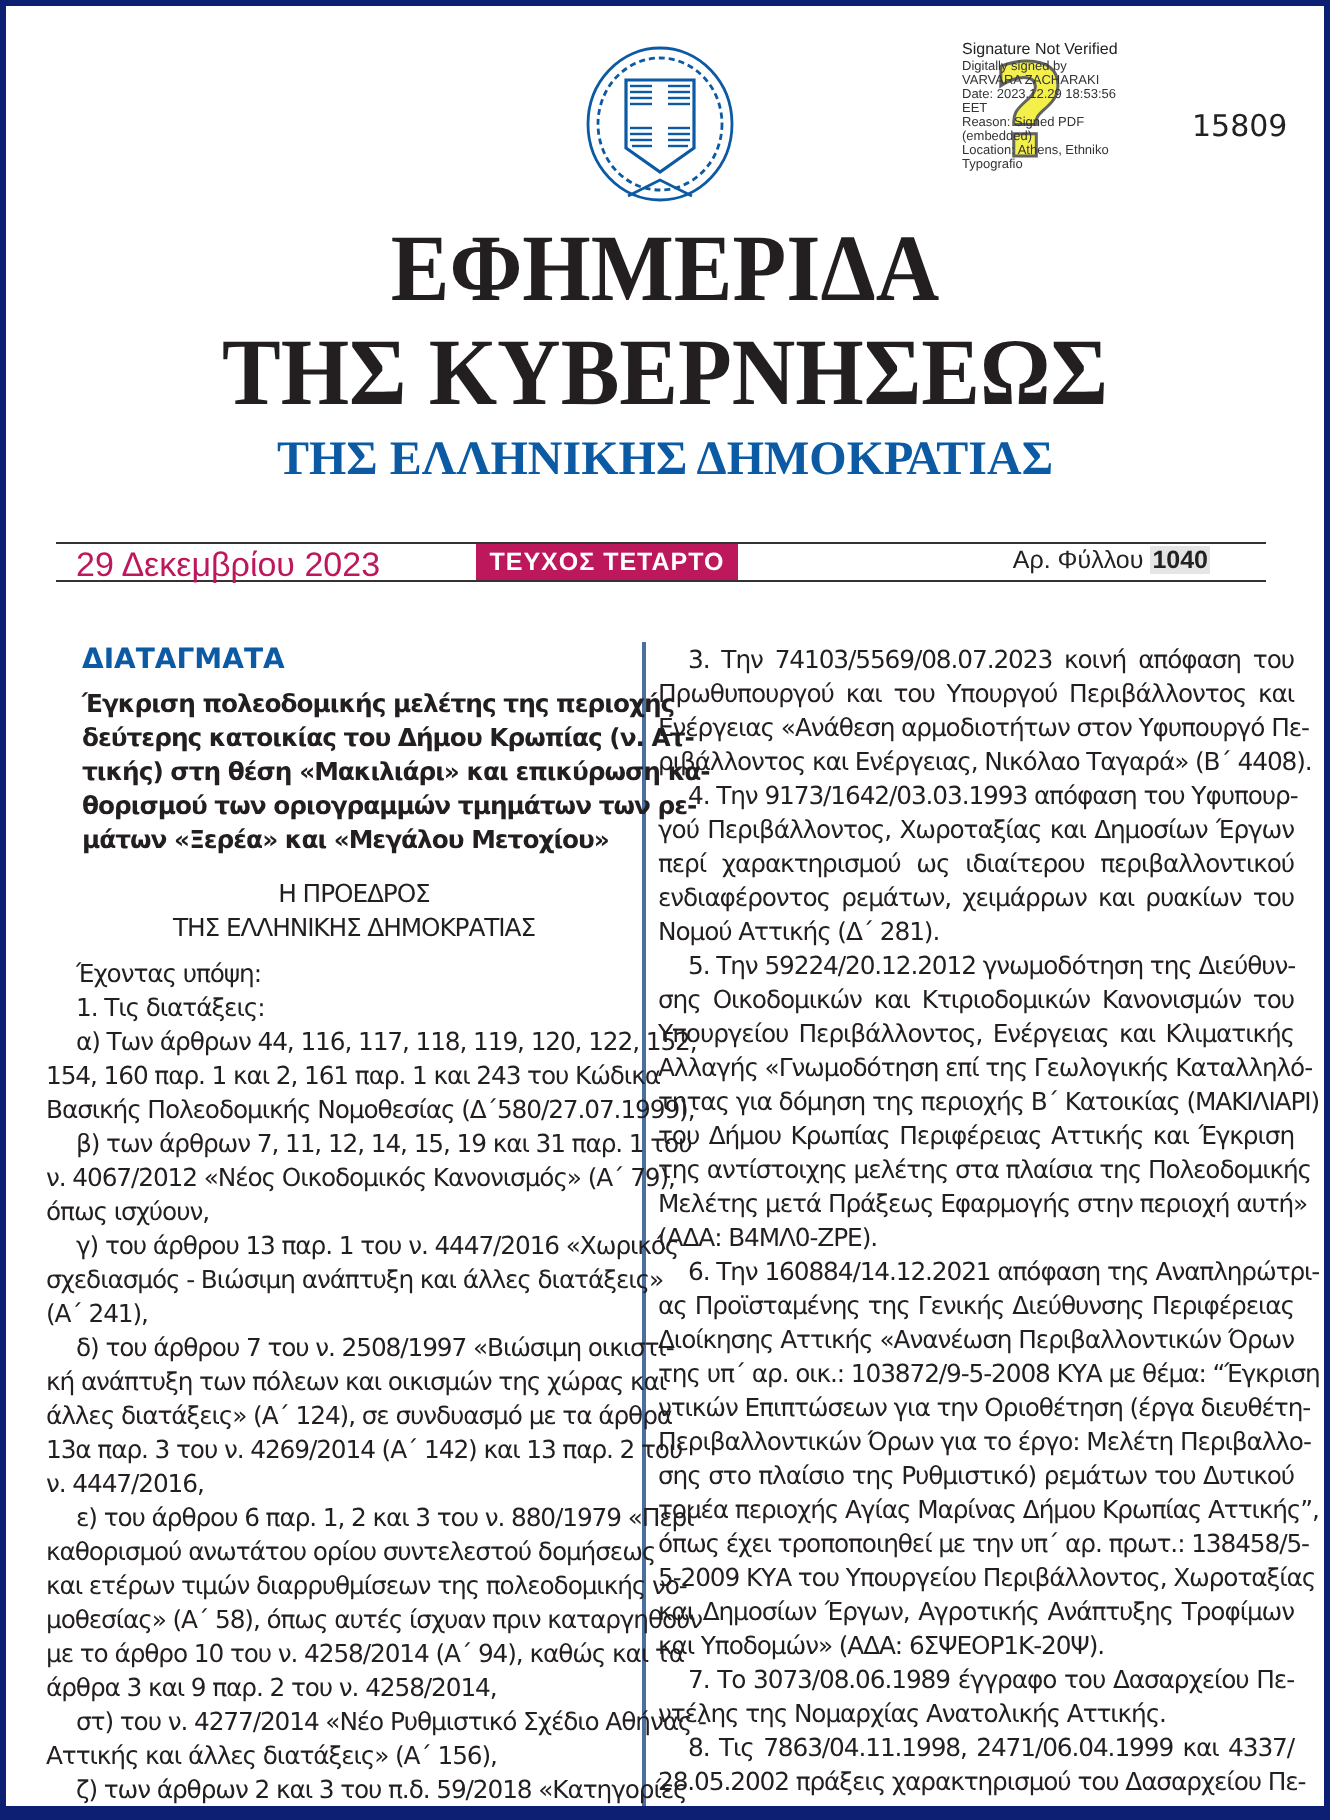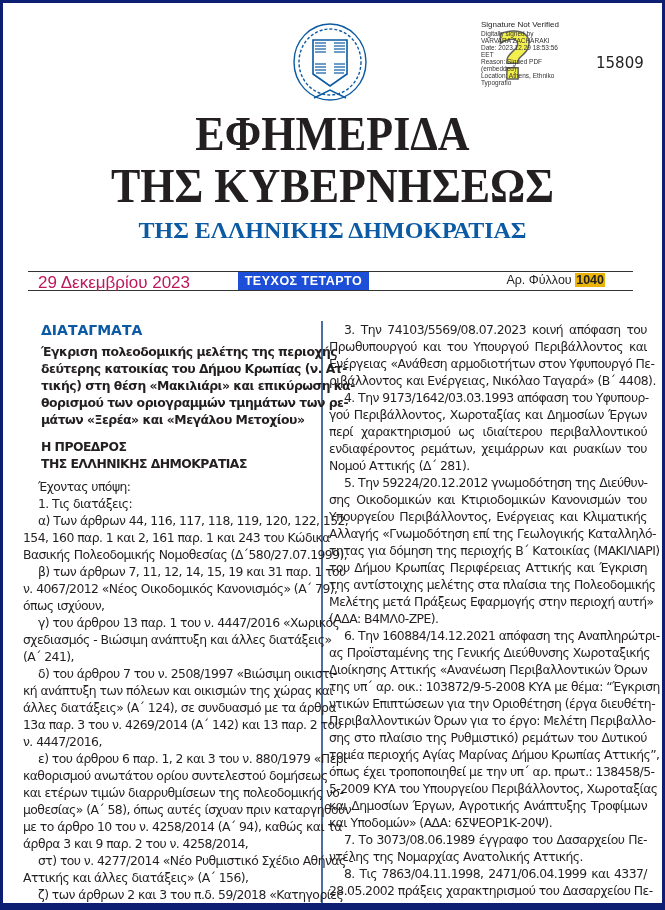--- a/index.html
+++ b/index.html
@@ -42,35 +42,35 @@
     font-family: "Liberation Serif", serif; font-weight: bold; color: #0b5aa3;
     font-size: 24px; line-height: 28px;
   }
   .infobar {
     position: absolute; left: 25px; top: 268px; width: 605px; height: 18px;
     border-top: 1.5px solid #333; border-bottom: 1.5px solid #333;
   }
   .infobar .date { position: absolute; left: 10px; top: 1px; font-size: 17px; color: #be185d; }
   .infobar .tag {
     position: absolute; left: 210px; top: 0; width: 131px; height: 18px;
-    background: #1d4ed8; color: #fff; font-weight: bold; font-size: 12.5px;
+    background: #be185d; color: #fff; font-weight: bold; font-size: 12.5px;
     text-align: center; line-height: 18px; letter-spacing: 0.5px;
   }
   .infobar .sheet { position: absolute; right: 28px; top: 1px; font-size: 12.5px; color: #222; }
-  .infobar .sheet .num { background: #eab308; font-weight: bold; padding: 0 1px; }
+  .infobar .sheet .num { background: #e5e5e5; font-weight: bold; padding: 0 1px; }
   .col {
     position: absolute; top: 318px; font-size: 12.4px; line-height: 17px; color: #231f20;
     font-family: "DejaVu Sans", sans-serif; letter-spacing: -0.55px;
   }
   .col-left { left: 20px; width: 290px; }
   .col-right { left: 326px; width: 318px; }
   .divider { position: absolute; left: 318px; top: 318px; width: 1.5px; height: 590px; background: #4b6f9e; }
   .sec-title { color: #0b5aa3; font-weight: bold; font-size: 14px; line-height: 18px; margin-left: 18px; margin-bottom: 4px; letter-spacing: 0; }
   .subject { font-weight: bold; margin-left: 18px; line-height: 17px; text-align: justify; letter-spacing: -0.5px; }
-  .pres { font-weight: bold; margin-left: 18px; margin-top: 10px; line-height: 17px; }
+  .pres { font-weight: normal; margin-left: 18px; margin-top: 10px; line-height: 17px; text-align: center; }
   .right-line { display: block; text-align: justify; text-align-last: justify; white-space: nowrap; }
   .right-line.last { text-align-last: left; }
 </style>
 </head>
 <body>
 
 <div class="page">
 
   <svg class="emblem" viewBox="0 0 84 86">
     <g fill="none" stroke="#0b5aa3" stroke-width="1.4">
@@ -189,21 +189,21 @@
         <div class="right-line" style="padding-left: 15px;">5. Την 59224/20.12.2012 γνωμοδότηση της Διεύθυν-</div>
         <div class="right-line">σης Οικοδομικών και Κτιριοδομικών Κανονισμών του</div>
         <div class="right-line">Υπουργείου Περιβάλλοντος, Ενέργειας και Κλιματικής</div>
         <div class="right-line">Αλλαγής «Γνωμοδότηση επί της Γεωλογικής Καταλληλό-</div>
         <div class="right-line">τητας για δόμηση της περιοχής Β΄ Κατοικίας (ΜΑΚΙΛΙΑΡΙ)</div>
         <div class="right-line">του Δήμου Κρωπίας Περιφέρειας Αττικής και Έγκριση</div>
         <div class="right-line">της αντίστοιχης μελέτης στα πλαίσια της Πολεοδομικής</div>
         <div class="right-line">Μελέτης μετά Πράξεως Εφαρμογής στην περιοχή αυτή»</div>
         <div class="right-line last">(ΑΔΑ: Β4ΜΛ0-ΖΡΕ).</div>
         <div class="right-line" style="padding-left: 15px;">6. Την 160884/14.12.2021 απόφαση της Αναπληρώτρι-</div>
-        <div class="right-line">ας Προϊσταμένης της Γενικής Διεύθυνσης Χωροταξικής</div>
+        <div class="right-line">ας Προϊσταμένης της Γενικής Διεύθυνσης Περιφέρειας</div>
         <div class="right-line">Διοίκησης Αττικής «Ανανέωση Περιβαλλοντικών Όρων</div>
         <div class="right-line">της υπ΄ αρ. οικ.: 103872/9-5-2008 ΚΥΑ με θέμα: “Έγκριση</div>
         <div class="right-line">ντικών Επιπτώσεων για την Οριοθέτηση (έργα διευθέτη-</div>
         <div class="right-line">Περιβαλλοντικών Όρων για το έργο: Μελέτη Περιβαλλο-</div>
         <div class="right-line">σης στο πλαίσιο της Ρυθμιστικό) ρεμάτων του Δυτικού</div>
         <div class="right-line">τομέα περιοχής Αγίας Μαρίνας Δήμου Κρωπίας Αττικής”,</div>
         <div class="right-line">όπως έχει τροποποιηθεί με την υπ΄ αρ. πρωτ.: 138458/5-</div>
         <div class="right-line">5-2009 ΚΥΑ του Υπουργείου Περιβάλλοντος, Χωροταξίας</div>
         <div class="right-line">και Δημοσίων Έργων, Αγροτικής Ανάπτυξης Τροφίμων</div>
         <div class="right-line last">και Υποδομών» (ΑΔΑ: 6ΣΨΕΟΡ1Κ-20Ψ).</div>

